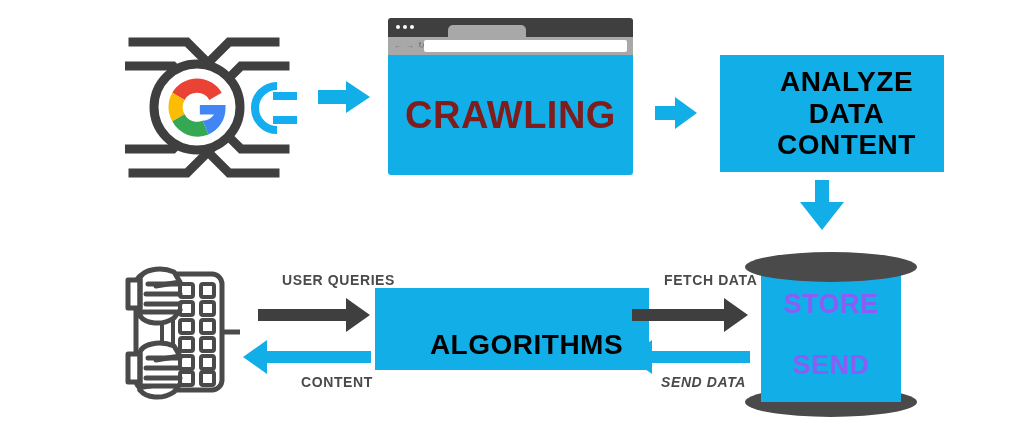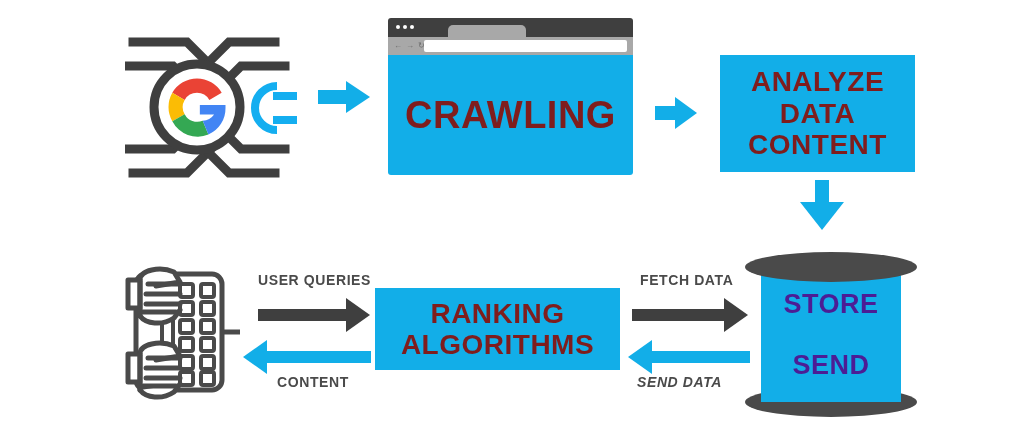--- a/index.html
+++ b/index.html
@@ -18,28 +18,29 @@
     background: #ffffff;
     overflow: hidden;
   }
 
   
   .abs { position: absolute; }
 
   
   .blue-box {
     background: #12AEE8;
-    color: #7f1d1d;
+    color: #000000;
     display: flex;
     align-items: center;
     justify-content: center;
     text-align: center;
     font-weight: bold;
     letter-spacing: 0.5px;
     line-height: 1.12;
+    padding-left: 29px;
   }
 
   
   #browser-window {
     left: 388px;
     top: 18px;
     width: 245px;
     height: 157px;
   }
   #browser-titlebar {
@@ -222,20 +223,21 @@
   #arrow-send-data .arrow-head-l { left: 0px; top: 0; }
 
   
   .arrow-caption {
     position: absolute;
     color: #4a4a4a;
     font-size: 14px;
     font-weight: bold;
     letter-spacing: 0.6px;
     white-space: nowrap;
+    margin-left: 24px;
   }
   #caption-user-queries { left: 258px; top: 272px; }
   #caption-results      { left: 277px; top: 374px; }
   #caption-fetch-data   { left: 640px; top: 272px; }
   #caption-send-data    { left: 637px; top: 374px; font-style: italic; }
 
   
   #index-cylinder {
     left: 745px;
     top: 252px;
@@ -262,21 +264,21 @@
     width: 140px; height: 135px;
     background: #12AEE8;
   }
   #cyl-label {
     position: absolute;
     left: 16px; top: 15px;
     width: 140px; height: 135px;
     display: flex;
     align-items: center;
     justify-content: center;
-    color: #4c1d95;
+    color: #8b5cf6;
     font-size: 27px;
     font-weight: bold;
     text-align: center;
     line-height: 1.12;
     letter-spacing: 0.5px;
   }
 
   
   #googlebot-icon { left: 125px; top: 30px; width: 185px; height: 155px; }
   #keyboard-icon  { left: 118px; top: 262px; width: 130px; height: 140px; }
@@ -444,21 +446,21 @@
     <span class="arrow-shaft"></span>
     <span class="arrow-head-r"></span>
   </div>
   <div id="arrow-results" class="abs blue-arrow">
     <span class="arrow-shaft"></span>
     <span class="arrow-head-l"></span>
   </div>
 
   <div id="ranking-box" class="abs blue-box">
     <div>
-      <span>RANKING</span><br>
+      <br>
       <span>ALGORITHMS</span>
     </div>
   </div>
 
   <div id="arrow-fetch-data" class="abs dark-arrow">
     <span class="arrow-shaft"></span>
     <span class="arrow-head-r"></span>
   </div>
   <div id="arrow-send-data" class="abs blue-arrow">
     <span class="arrow-shaft"></span>

